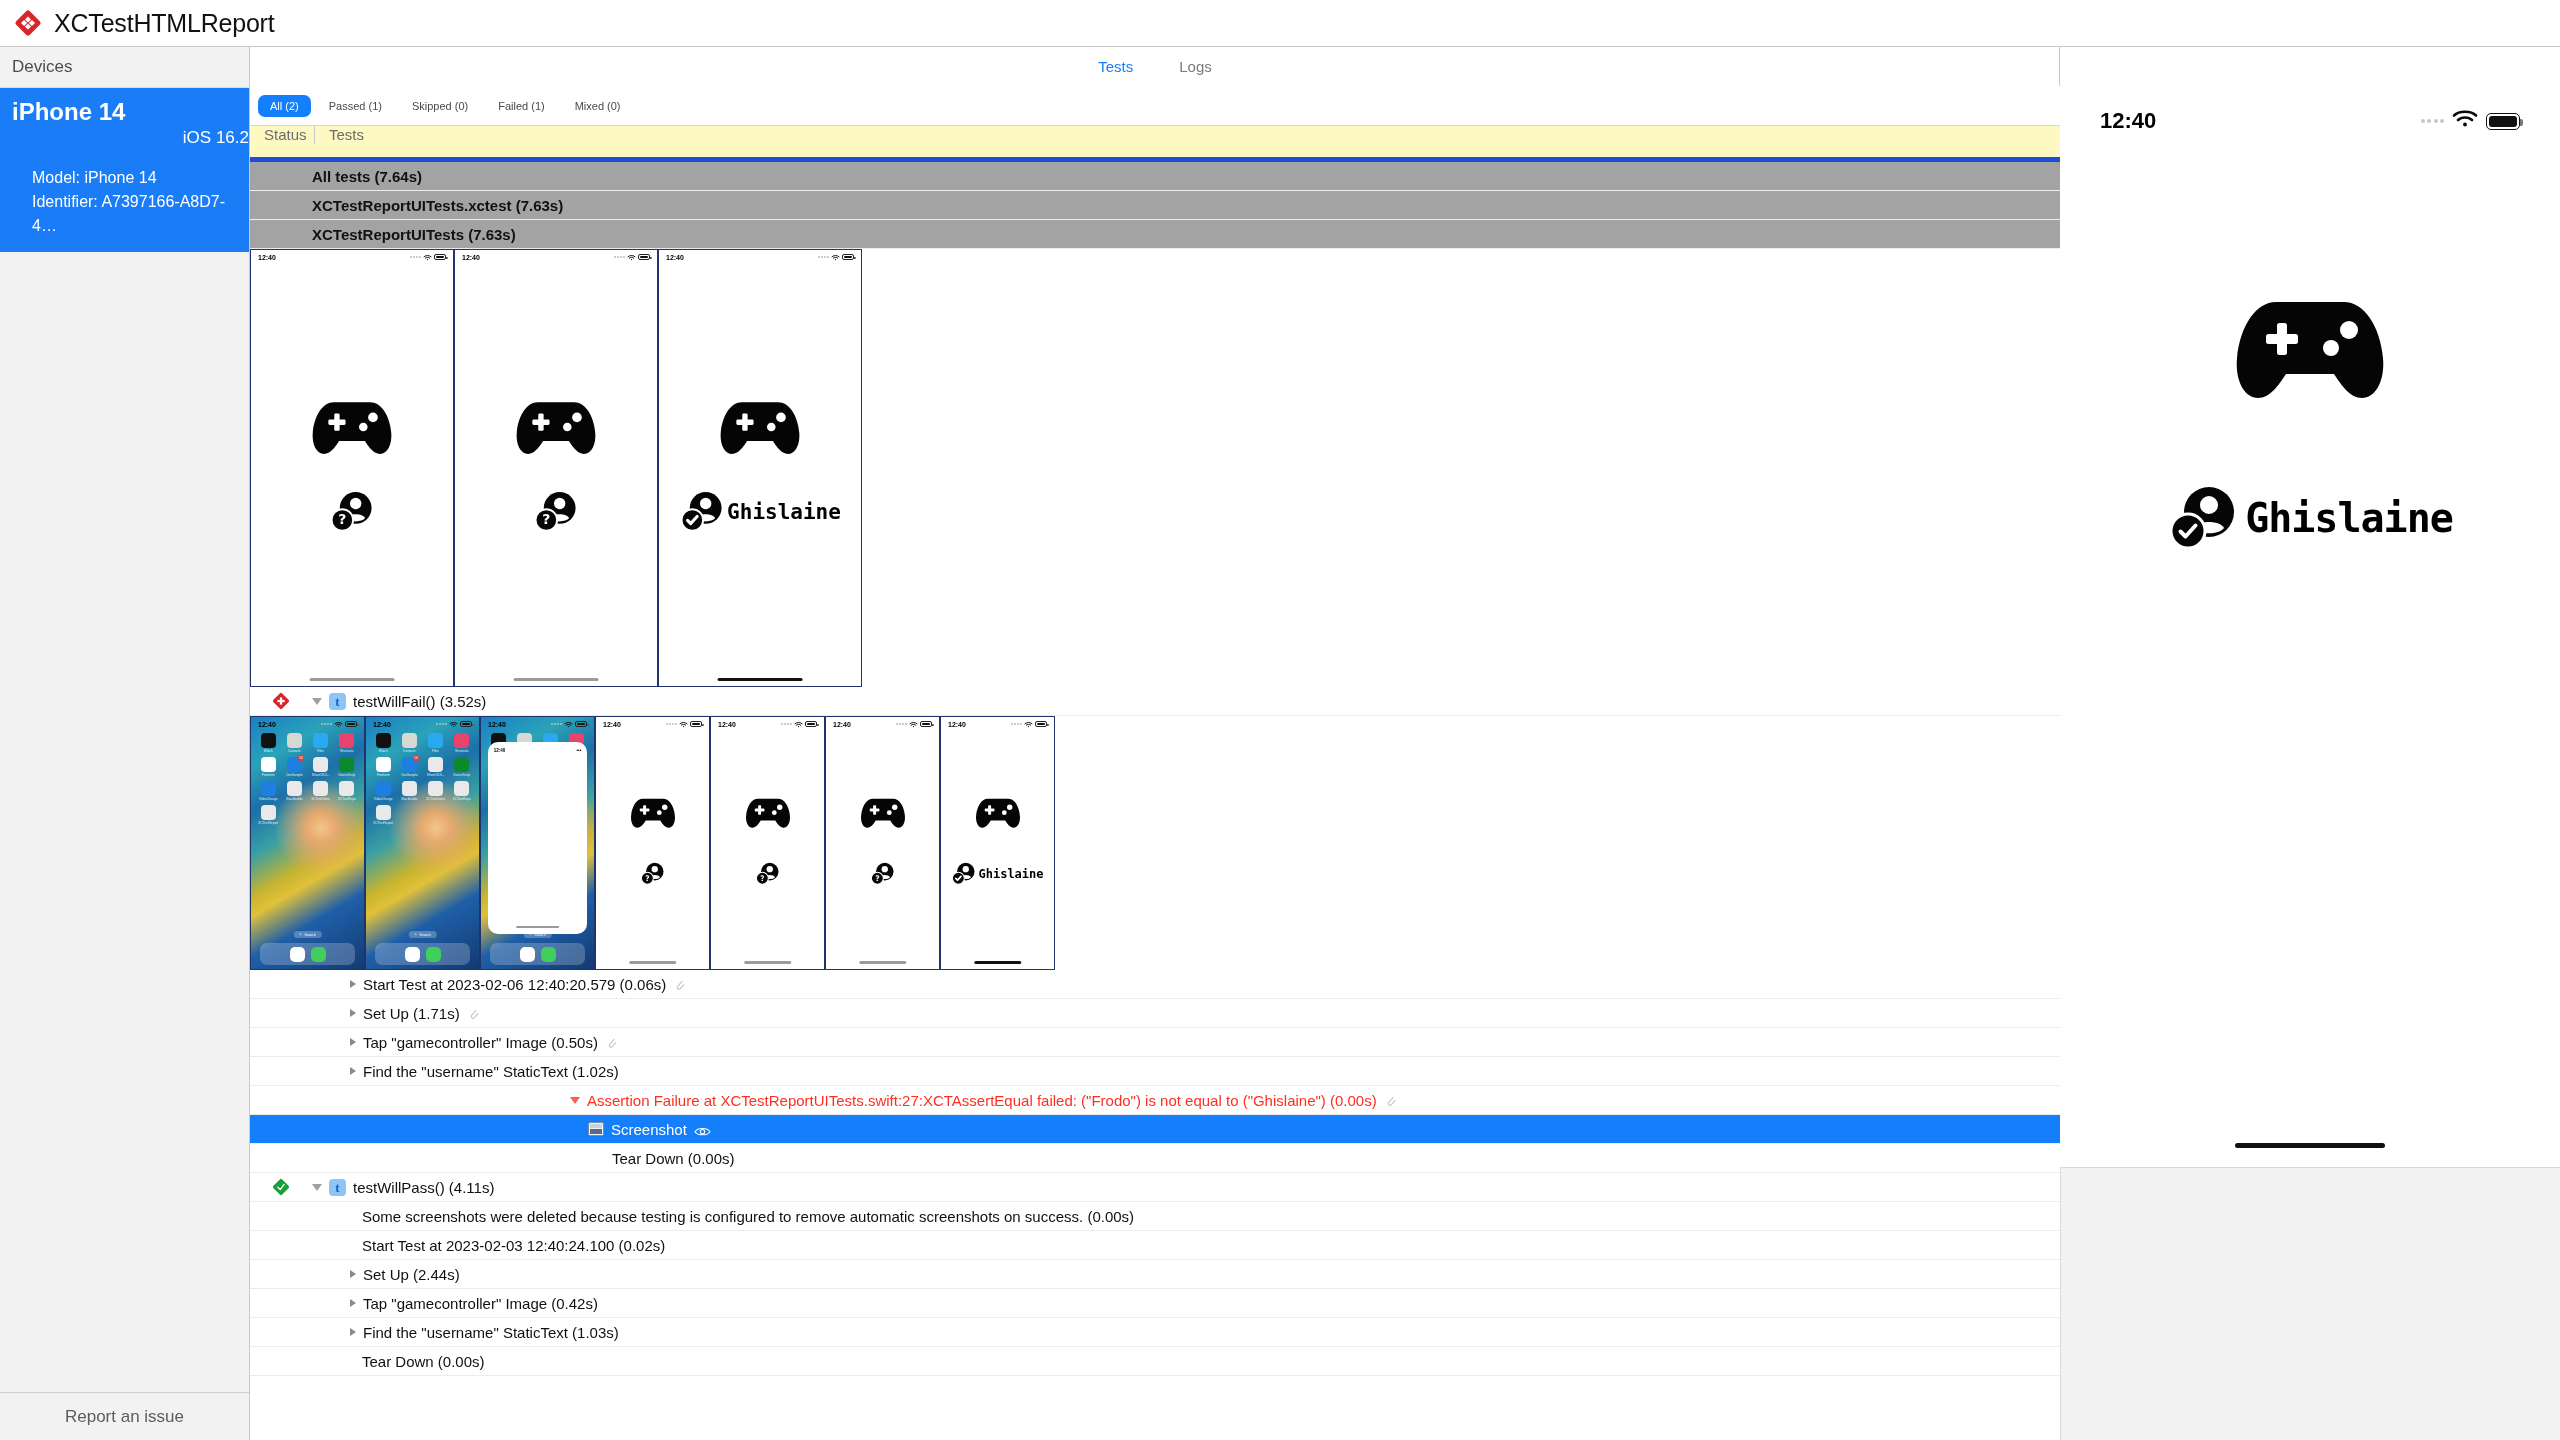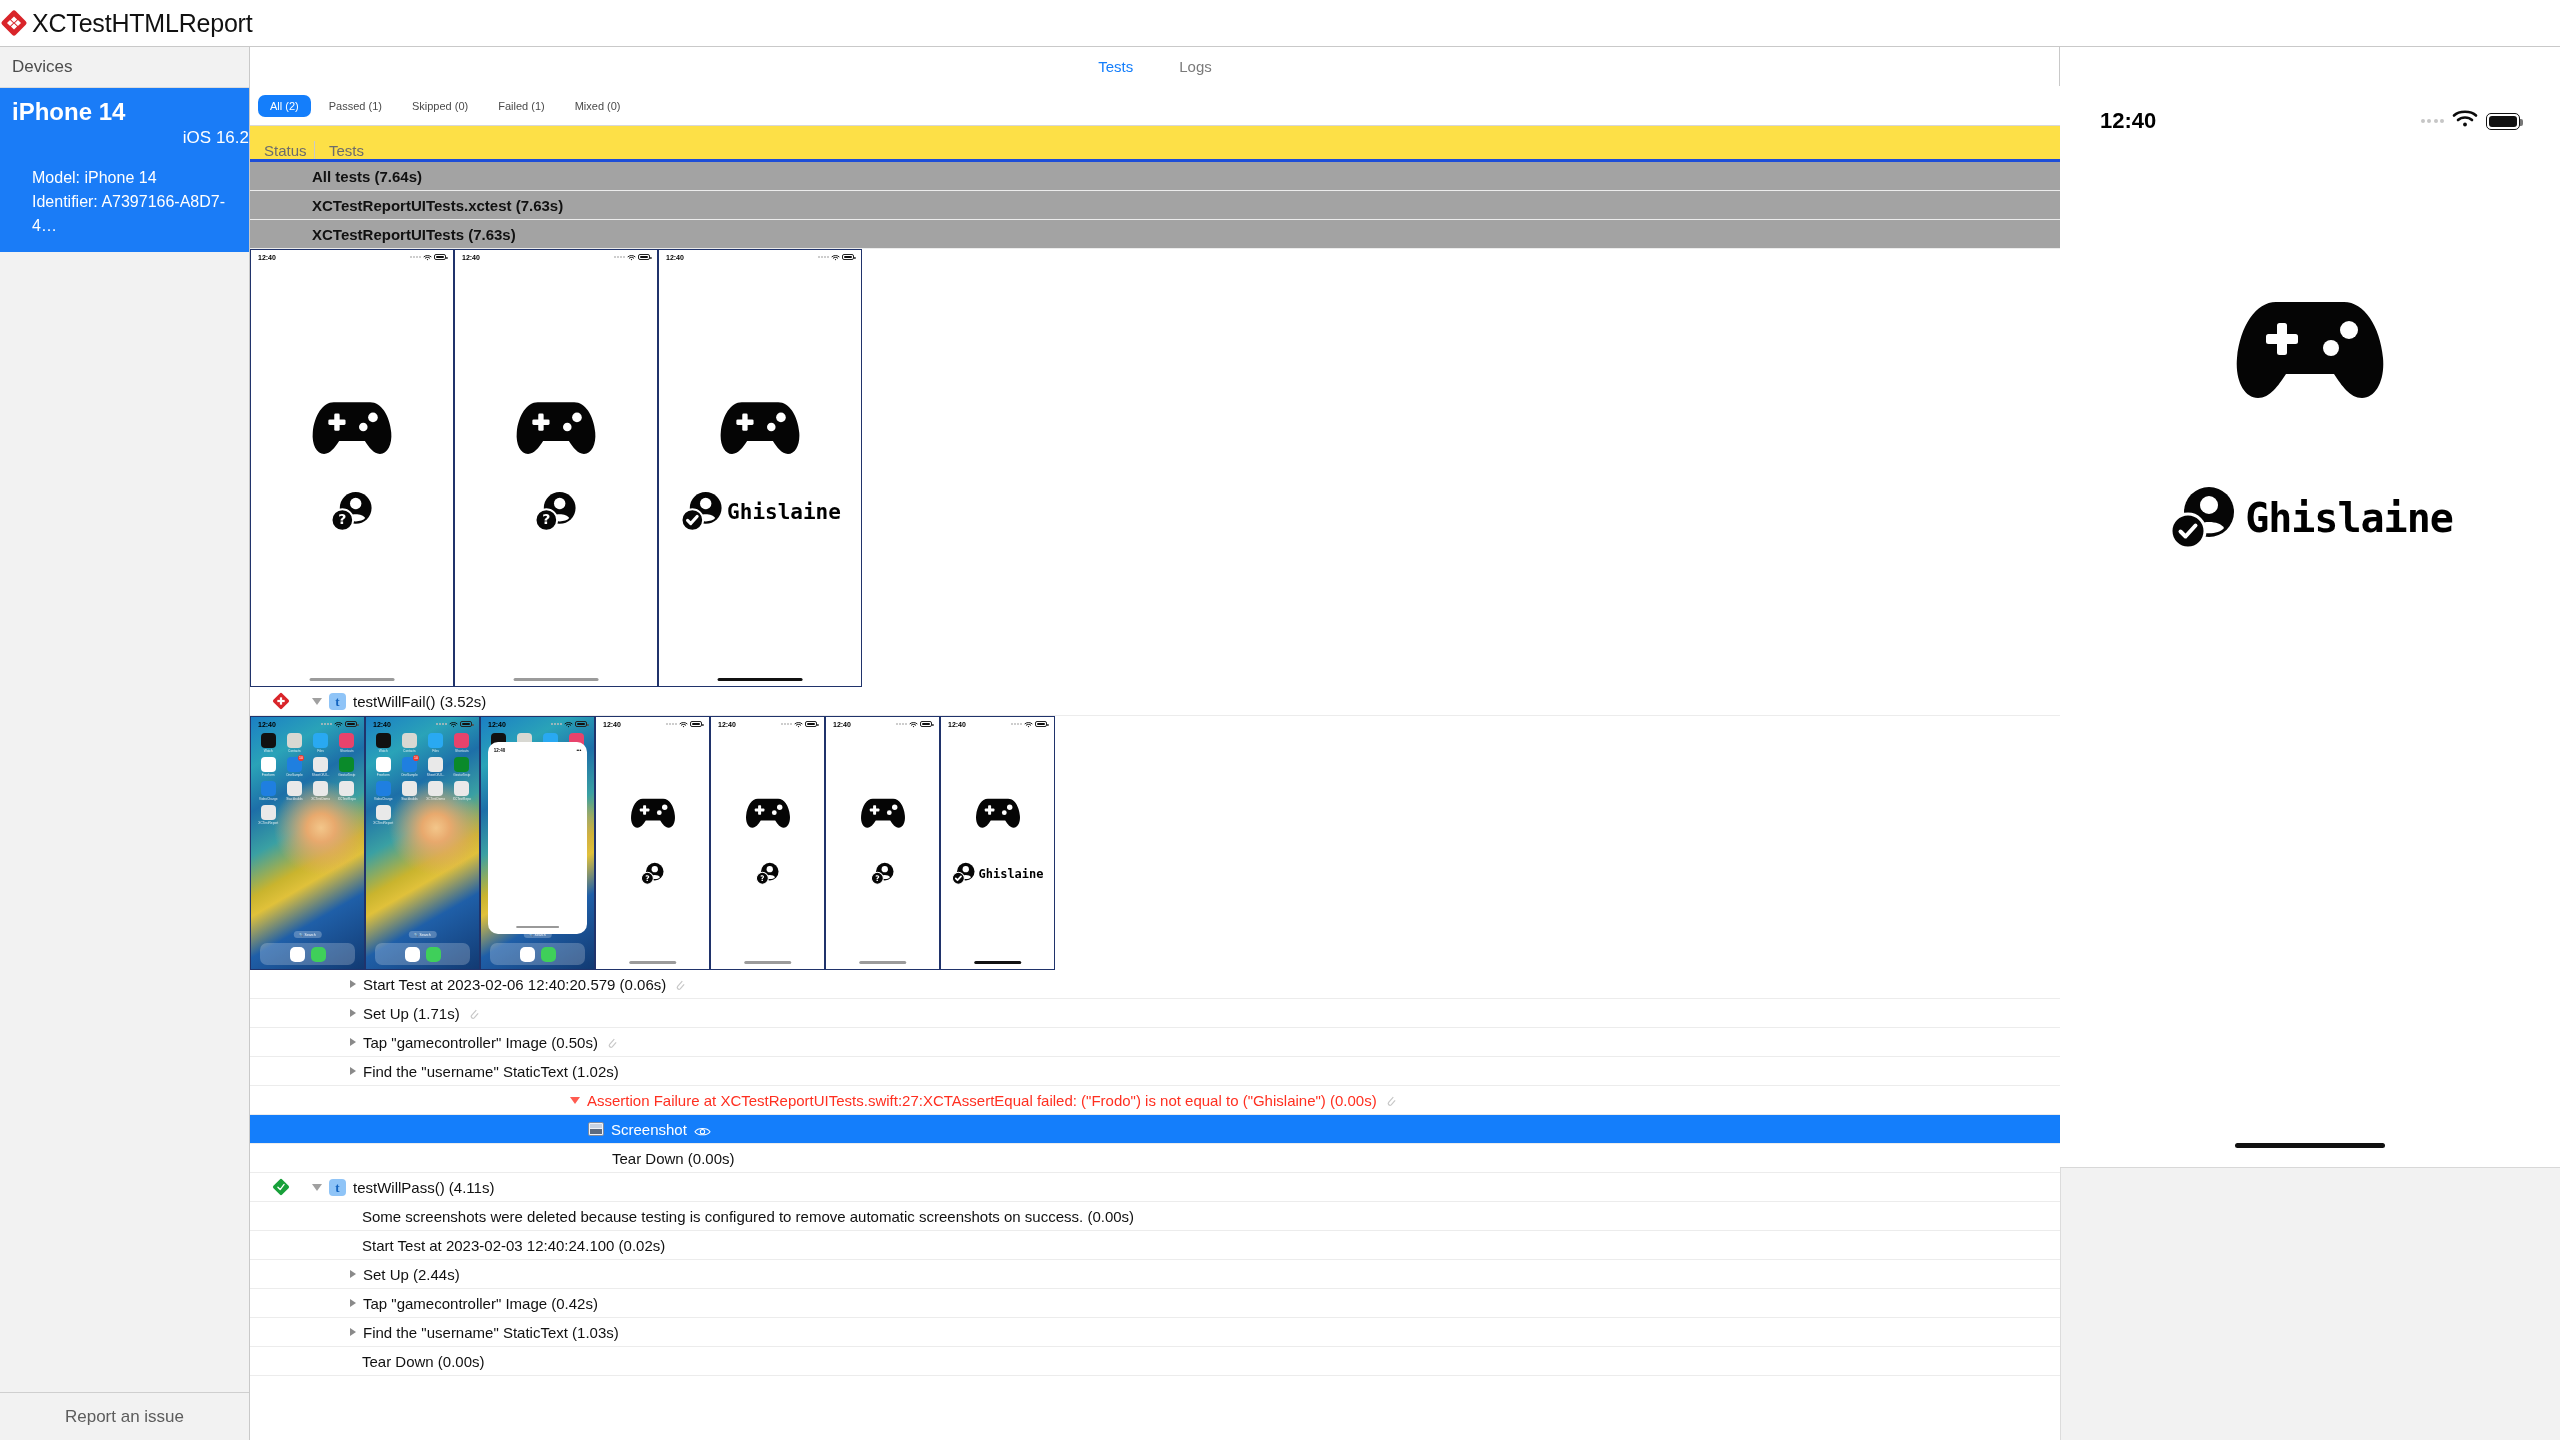--- a/index.html
+++ b/index.html
@@ -12,21 +12,21 @@
     -webkit-font-smoothing: antialiased;
   }
   .app { width: 2560px; height: 1440px; position: relative; }
 
   
   .topbar {
     position: absolute; top: 0; left: 0; width: 2560px; height: 47px;
     background: #ffffff; border-bottom: 1px solid #c9c9c9;
     display: flex; align-items: center;
   }
-  .brand { display: flex; align-items: center; gap: 4px; }
+  .brand { display: flex; align-items: center; gap: 12px; padding-left: 14px; }
   .brand-title { font-size: 25px; font-weight: 400; color: #111; letter-spacing: -0.2px; }
   .diamond-logo { width: 28px; height: 28px; display: block; }
 
   
   .subtabs {
     position: absolute; top: 47px; left: 250px; width: 1810px; height: 39px;
     display: flex; align-items: center; justify-content: center; gap: 46px;
     background: #ffffff;
   }
   .subtab { font-size: 15px; color: #7a7a7a; }
@@ -62,23 +62,23 @@
     height: 40px; display: flex; align-items: center; gap: 6px;
     padding-left: 8px; border-bottom: 1px solid #d8d8d8; background: #fff;
   }
   .pill {
     padding: 5px 12px; border-radius: 7px; font-size: 11px; color: #4a4a4a;
     background: transparent; white-space: nowrap;
   }
   .pill.active { background: #147efb; color: #ffffff; }
 
   .colheader {
-    height: 36px; display: flex; align-items: flex-end;
-    border-bottom: 3px solid #1d4ed8; font-size: 15px; color: #6c6c6c;
-    background: #fde047;
+    height: 36px; display: flex; align-items: flex-start;
+    border-bottom: 5px solid #1d4ed8; font-size: 15px; color: #6c6c6c;
+    background: #fef9c3;
   }
   .col-status { width: 64px; padding-left: 14px; }
   .col-sep { width: 1px; height: 18px; background: #c9c9c9; }
   .col-tests { padding-left: 14px; }
 
   .tree { background: #fff; }
   .row {
     min-height: 29px; display: flex; align-items: center;
     border-bottom: 1px solid #ececec; font-size: 15px; color: #111;
     white-space: nowrap;

